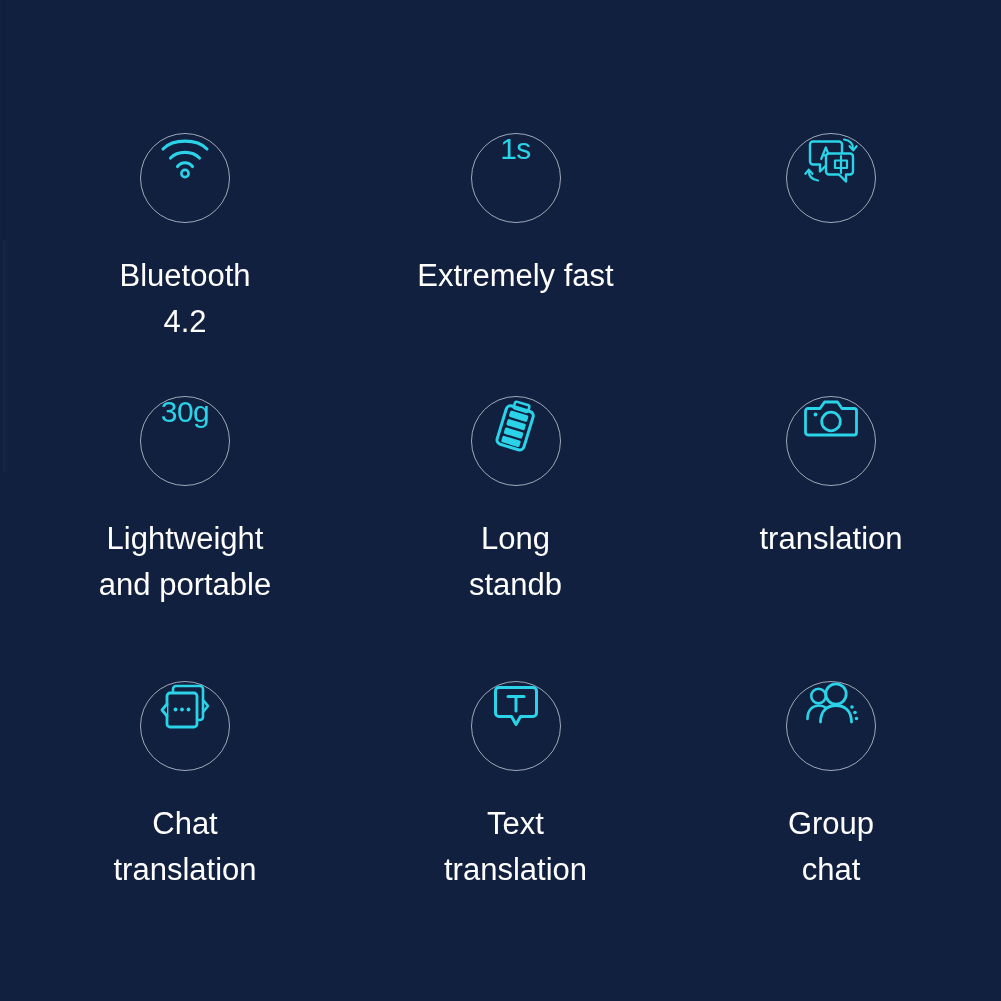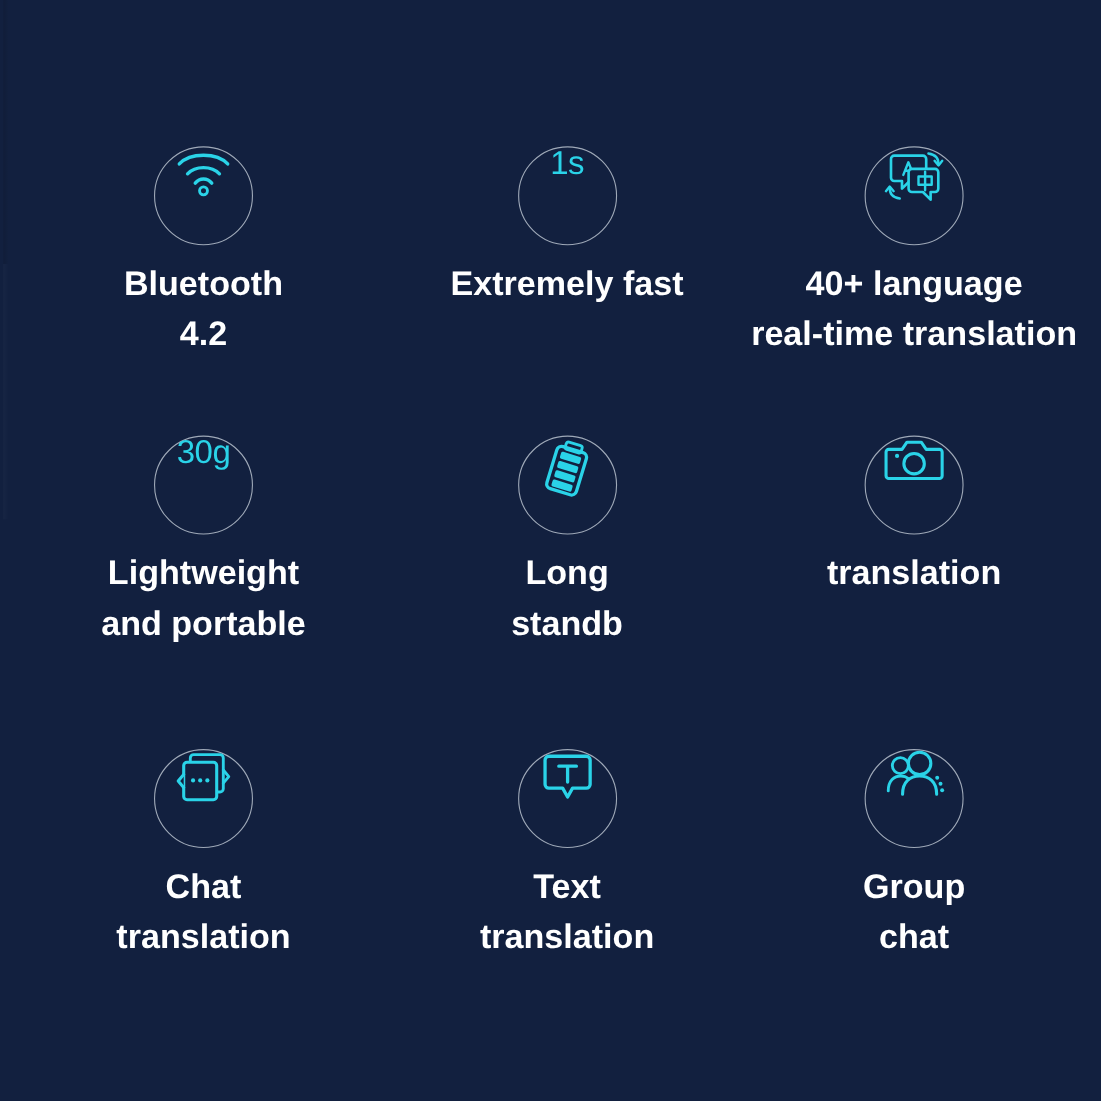--- a/index.html
+++ b/index.html
@@ -71,28 +71,27 @@
 
   .badge-text {
     color: #2ad3e8;
     font-size: 30px;
     line-height: 1;
     letter-spacing: -0.5px;
     font-family: "Liberation Sans", sans-serif;
   }
 
   .label {
-    margin-top: 12px;
+    margin-top: 30px;
     color: #ffffff;
     font-size: 31px;
     line-height: 46px;
     text-align: center;
     white-space: nowrap;
     font-family: "Liberation Sans", sans-serif;
-    font-weight: bold;
   }
   .label .ln { display: block; }
 </style>
 </head>
 <body>
 
 <div id="feature-grid">
 
   <div class="seam s2"></div>
   <div class="seam"></div>
@@ -135,24 +134,20 @@
             <path d="M14 46.5 C7.5 45.5, 4.5 42, 5 36.5" stroke="#2ad3e8" stroke-width="2.2" stroke-linecap="round" fill="none"></path>
             <path d="M8.4 39.8 L4.8 35.6 L1.4 39.8" stroke="#2ad3e8" stroke-width="2.2" stroke-linecap="round" stroke-linejoin="round" fill="none"></path>
 
             <path d="M9 7.5 h26 a3 3 0 0 1 3 3 v17 a3 3 0 0 1 -3 3 h-12 l-7 7 v-7 h-7 a3 3 0 0 1 -3 -3 v-17 a3 3 0 0 1 3 -3 z" stroke="#2ad3e8" stroke-width="2.4" stroke-linejoin="round" fill="#12203f"></path>
             <path d="M17.2 25 L21.8 13.5 L26.4 25 M19 21.3 H24.6" stroke="#2ad3e8" stroke-width="2.2" stroke-linecap="round" stroke-linejoin="round" fill="none"></path>
 
             <path d="M25 19.5 h21 a3 3 0 0 1 3 3 v15 a3 3 0 0 1 -3 3 h-4 l0 7 l-7 -7 h-10 a3 3 0 0 1 -3 -3 v-15 a3 3 0 0 1 3 -3 z" stroke="#2ad3e8" stroke-width="2.4" stroke-linejoin="round" fill="#12203f"></path>
             <path d="M31 26.5 h12 v7.5 h-12 z M37 22 v17" stroke="#2ad3e8" stroke-width="2.2" stroke-linejoin="round" stroke-linecap="round" fill="none"></path>
           </svg>
         </span>
-      </div>
-      <div class="label">
-        <span class="ln">40+ language</span>
-        <span class="ln">real-time translation</span>
       </div>
     </div>
 
     <div class="cell r2 c1">
       <div class="icon-circle">
         <span class="badge-text">30g</span>
       </div>
       <div class="label">
         <span class="ln">Lightweight</span>
         <span class="ln">and portable</span>

